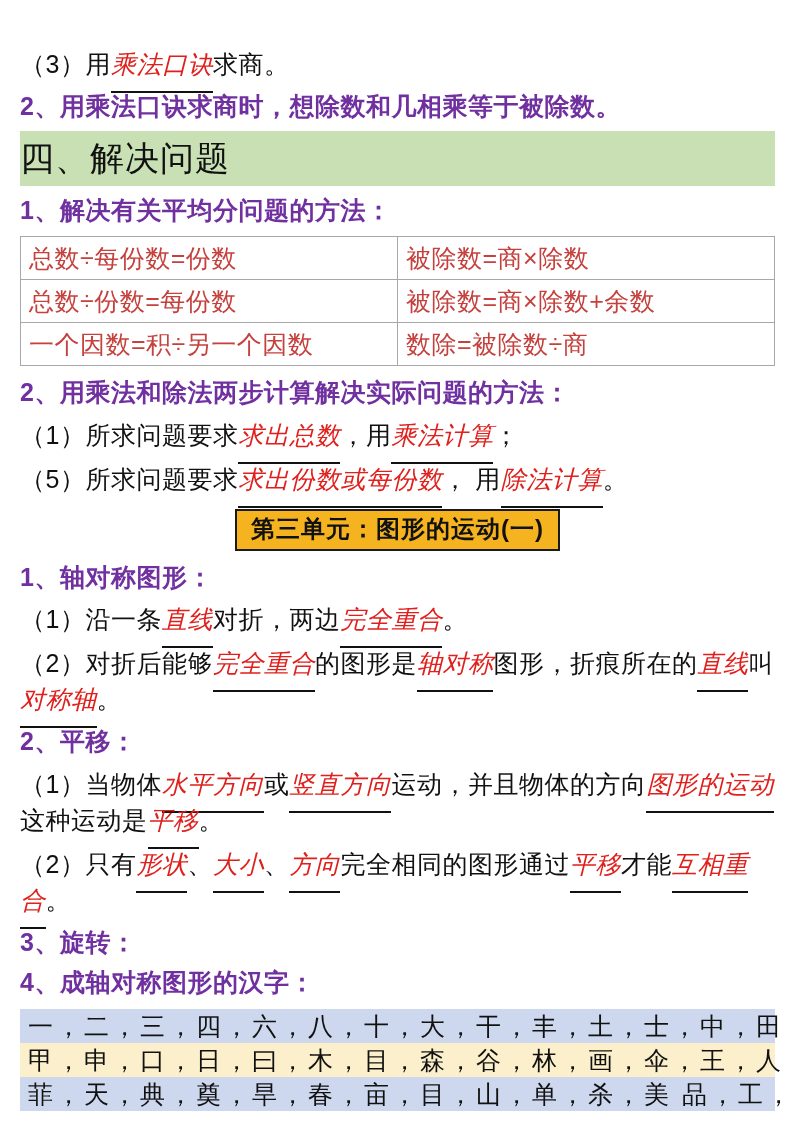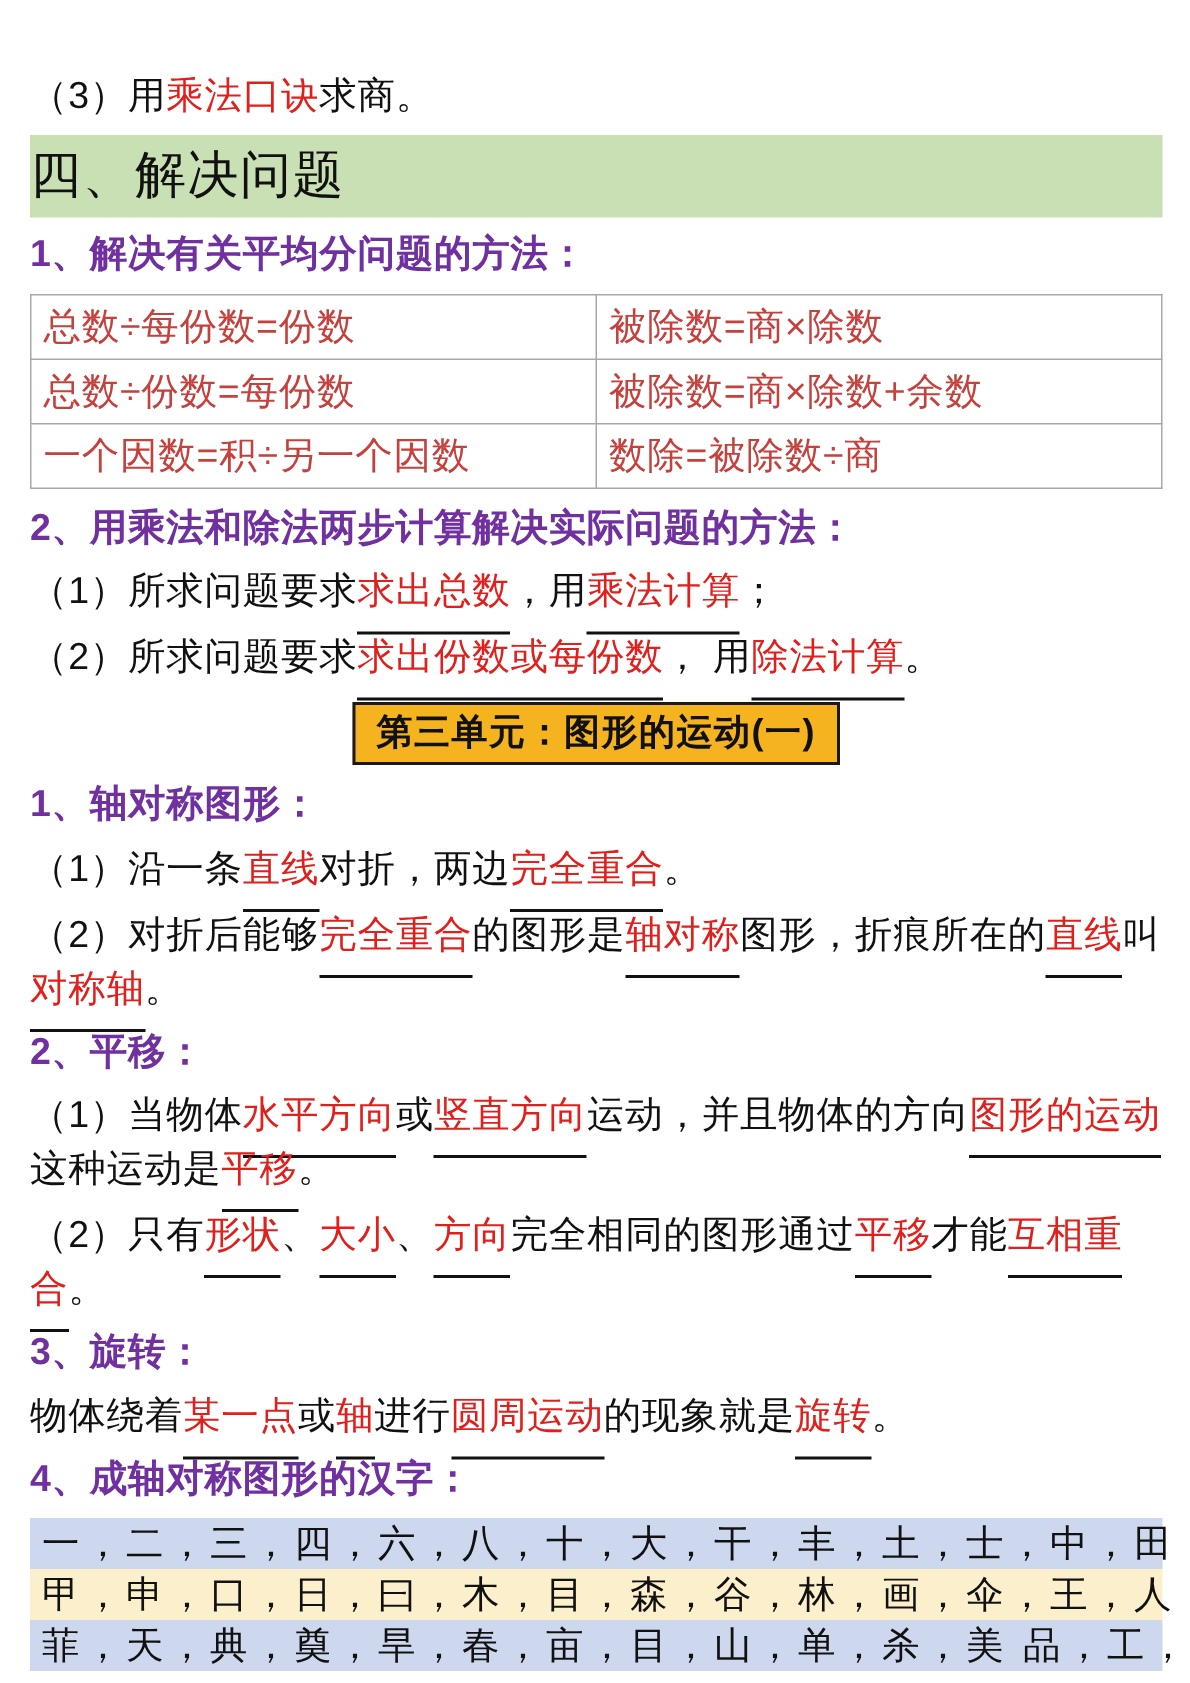--- a/index.html
+++ b/index.html
@@ -13,21 +13,21 @@
   }
   *{box-sizing:border-box;margin:0;padding:0;}
   html,body{background:#ffffff;}
   body{
     width:793px;height:1122px;overflow:hidden;
     font-family:"Liberation Sans",sans-serif;
     color:#111;
   }
   .page{width:793px;height:1122px;padding:46px 18px 0 20px;display:flex;flex-direction:column;}
   .body-line{font-size:25px;line-height:1.44;margin-bottom:8px;letter-spacing:.5px;}
-  .seg-red{color:var(--highlight_red);border-bottom:2px solid #111;padding-bottom:13px;}
+  .seg-red{color:var(--highlight_red);border-bottom:2px solid #111;padding-bottom:13px;font-style:italic;}
   .purple-heading{color:var(--heading_purple);font-weight:bold;font-size:25px;line-height:1.3;margin-bottom:8px;letter-spacing:.5px;}
   .green-bar{background:var(--green_bar_bg);font-weight:normal;font-size:34px;line-height:1.5;padding:2px 0;margin-bottom:8px;letter-spacing:1px;color:#111;}
   .formula-table{width:100%;border-collapse:collapse;margin:2px 0 10px;}
   .formula-table td{
     border:1px solid #a8a8a8;width:50%;height:43px;
     color:var(--table_red);font-size:25px;padding:2px 8px;letter-spacing:.5px;
   }
   .banner-wrap{text-align:center;margin:4px 0 10px;}
   .unit-banner{
     display:inline-block;background:var(--banner_orange_bg);
@@ -39,20 +39,21 @@
   .char-row.blue{background:var(--row_blue_bg);}
   .char-row.yellow{background:var(--row_yellow_bg);}
 </style>
 </head>
 <body>
 
 <div class="page">
 
   <div class="body-line"><span>（3）用</span><span class="seg-red">乘法口诀</span><span>求商。</span></div>
 
+  <div class="purple-heading">2、用乘法口诀求商时，想除数和几相乘等于被除数。</div>
 
   <div class="green-bar">四、解决问题</div>
 
   <div class="purple-heading">1、解决有关平均分问题的方法：</div>
 
   <table class="formula-table">
     <tbody>
       <tr>
         <td>总数÷每份数=份数</td>
         <td>被除数=商×除数</td>
@@ -64,36 +65,35 @@
       <tr>
         <td>一个因数=积÷另一个因数</td>
         <td>数除=被除数÷商</td>
       </tr>
     </tbody>
   </table>
 
   <div class="purple-heading">2、用乘法和除法两步计算解决实际问题的方法：</div>
 
   <div class="body-line"><span>（1）所求问题要求</span><span class="seg-red">求出总数</span><span>，用</span><span class="seg-red">乘法计算</span><span>；</span></div>
-  <div class="body-line"><span>（2）所求问题要求</span><span class="seg-red">求出份数或每份数</span><span>， 用</span><span class="seg-red">除法计算</span><span>。</span></div>
+  <div class="body-line"><span>（5）所求问题要求</span><span class="seg-red">求出份数或每份数</span><span>， 用</span><span class="seg-red">除法计算</span><span>。</span></div>
 
   <div class="banner-wrap">
     <span class="unit-banner">第三单元：图形的运动(一)</span>
   </div>
 
   <div class="purple-heading">1、轴对称图形：</div>
   <div class="body-line"><span>（1）沿一条</span><span class="seg-red">直线</span><span>对折，两边</span><span class="seg-red">完全重合</span><span>。</span></div>
   <div class="body-line"><span>（2）对折后能够</span><span class="seg-red">完全重合</span><span>的图形是</span><span class="seg-red">轴对称</span><span>图形，折痕所在的</span><span class="seg-red">直线</span><span>叫</span><span class="seg-red">对称轴</span><span>。</span></div>
 
   <div class="purple-heading">2、平移：</div>
   <div class="body-line"><span>（1）当物体</span><span class="seg-red">水平方向</span><span>或</span><span class="seg-red">竖直方向</span><span>运动，并且物体的方向</span><span class="seg-red">图形的运动</span><span>这种运动是</span><span class="seg-red">平移</span><span>。</span></div>
   <div class="body-line"><span>（2）只有</span><span class="seg-red">形状</span><span>、</span><span class="seg-red">大小</span><span>、</span><span class="seg-red">方向</span><span>完全相同的图形通过</span><span class="seg-red">平移</span><span>才能</span><span class="seg-red">互相重合</span><span>。</span></div>
 
   <div class="purple-heading">3、旋转：</div>
-  <div class="body-line"><span>物体绕着</span><span class="seg-red">某一点</span><span>或</span><span class="seg-red">轴</span><span>进行</span><span class="seg-red">圆周运动</span><span>的现象就是</span><span class="seg-red">旋转</span><span>。</span></div>
 
   <div class="purple-heading">4、成轴对称图形的汉字：</div>
 
   <div class="char-block">
     <div class="char-row blue">一，二，三，四，六，八，十，大，干，丰，土，士，中，田，由，</div>
     <div class="char-row yellow">甲，申，口，日，曰，木，目，森，谷，林，画，伞，王，人，非，</div>
     <div class="char-row blue">菲，天，典，奠，旱，春，亩，目，山，单，杀，美 品，工，天，</div>
 
   </div>
 

